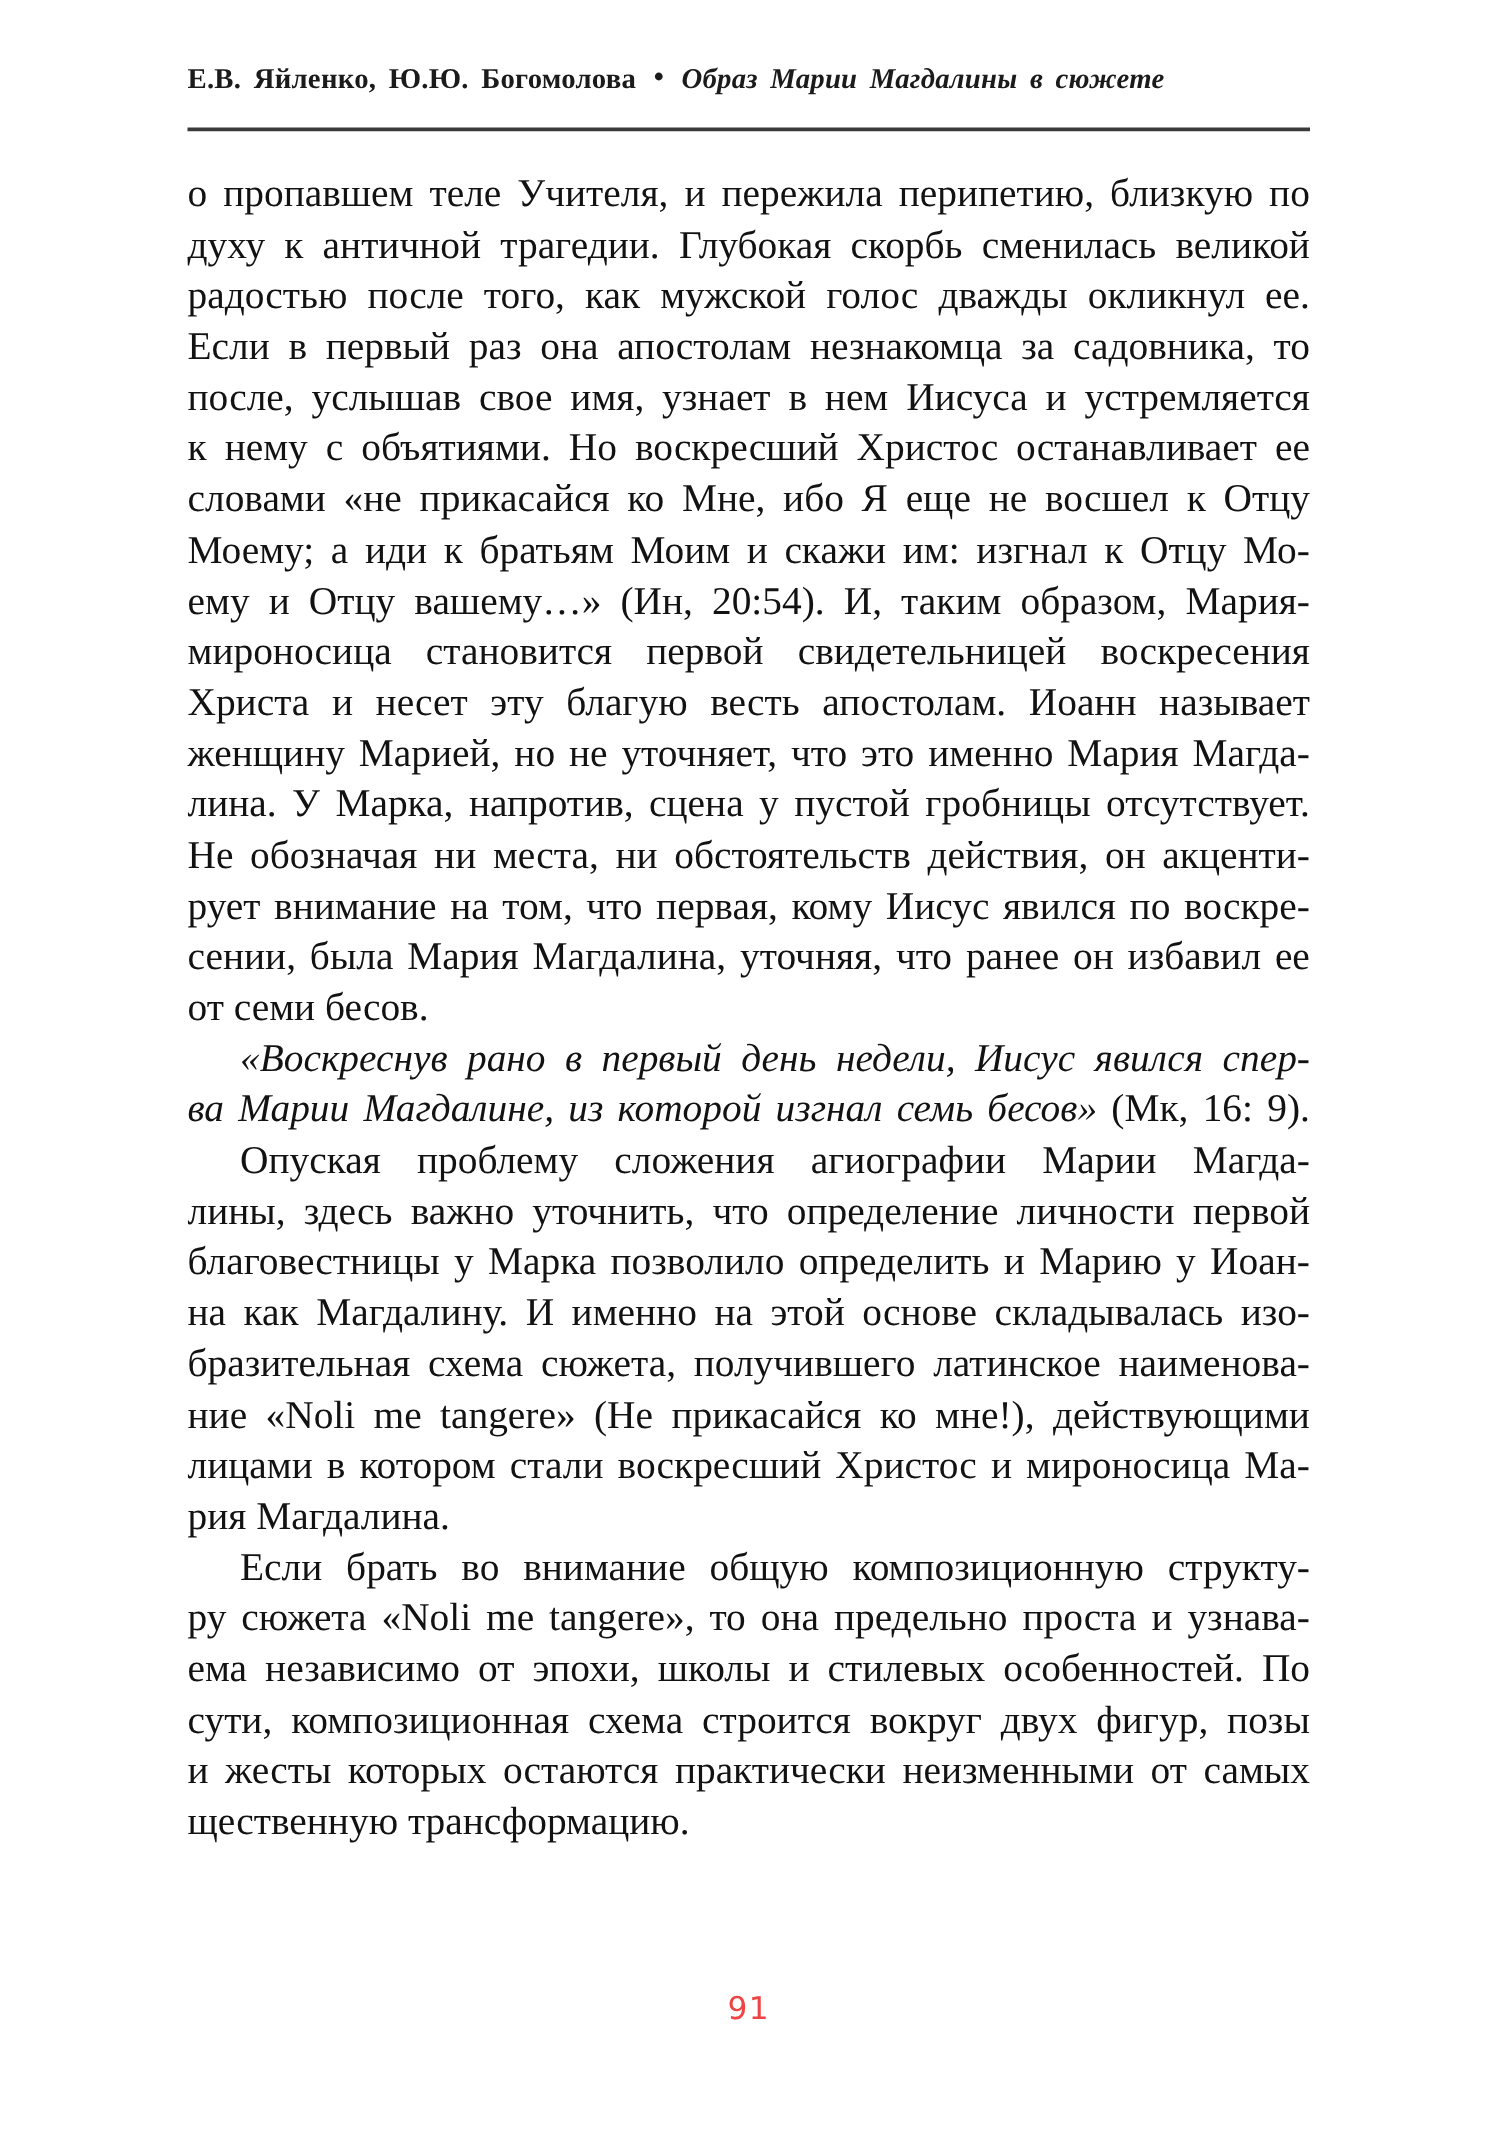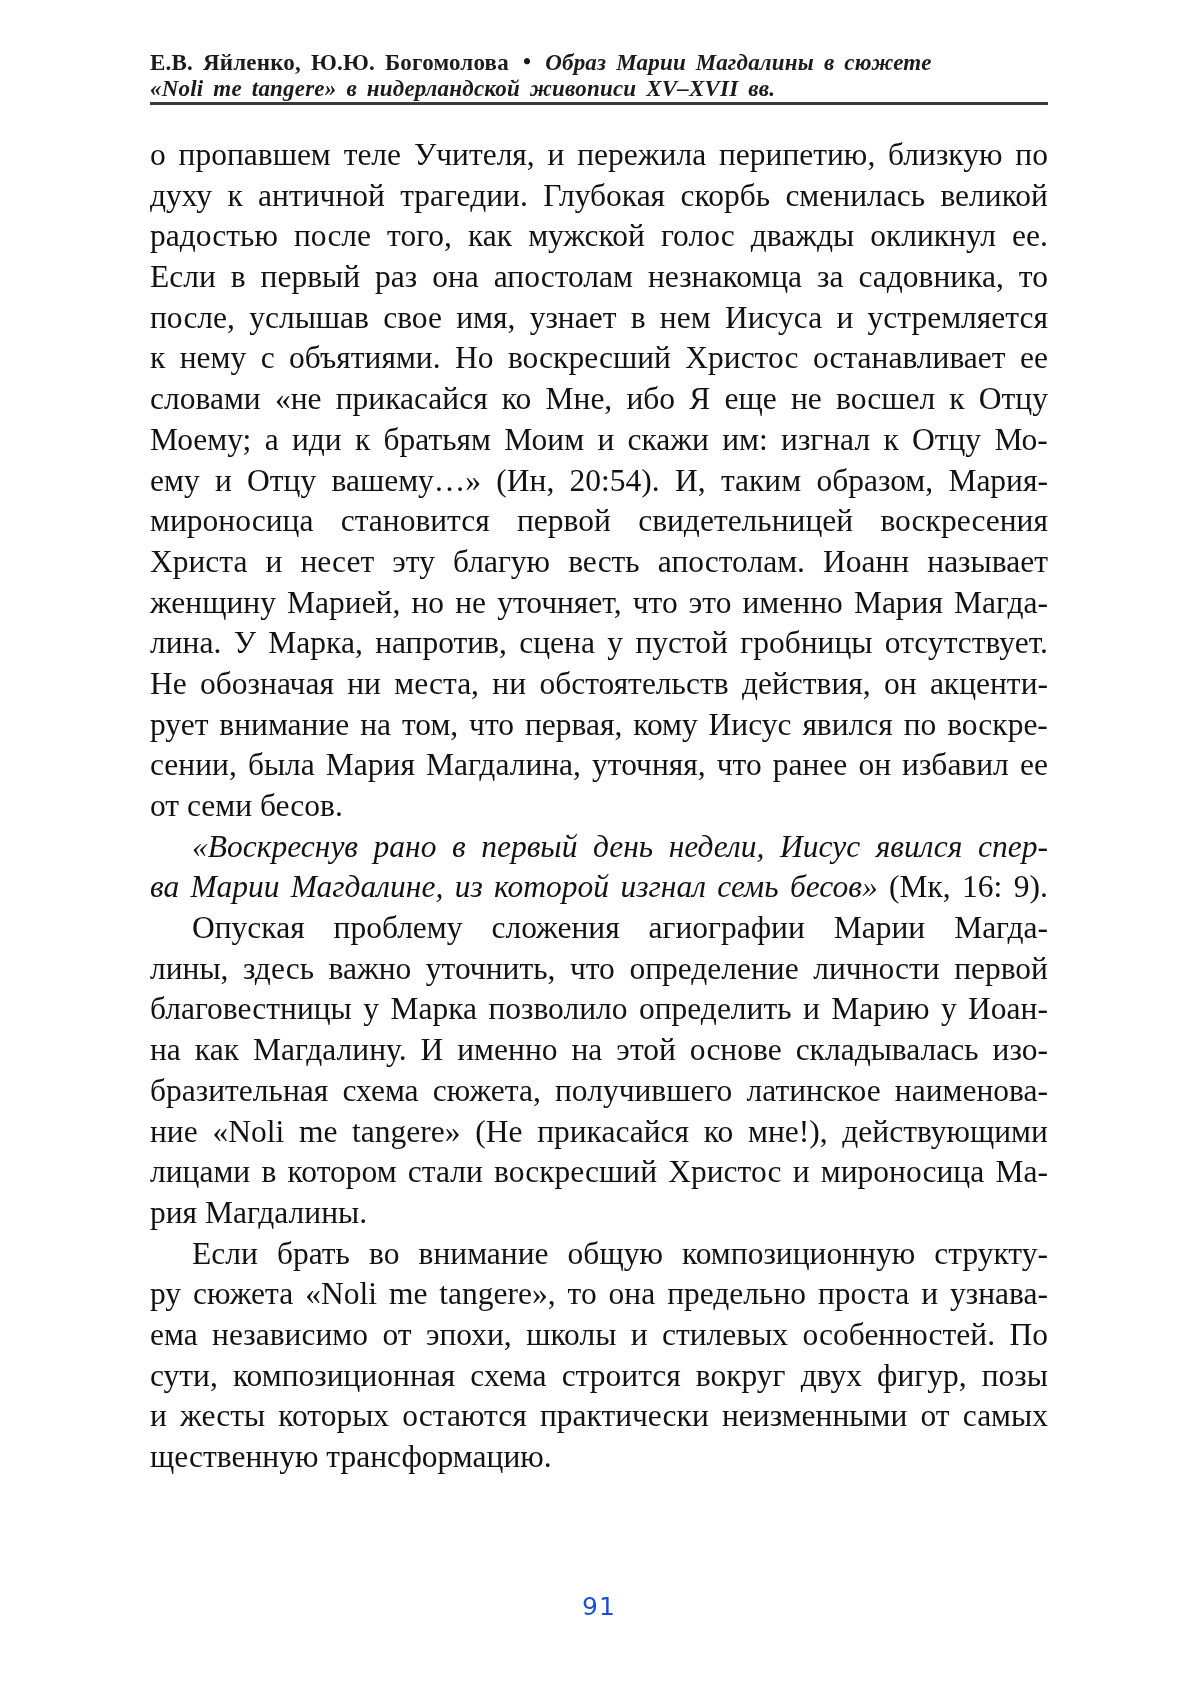--- a/index.html
+++ b/index.html
@@ -61,32 +61,31 @@
   .line.ind{ padding-left:42px;align-items:center; }
   .line .it{ font-style:italic; }
   
   .folio{
     position:absolute;
     left:150px; top:1592px;
     width:898px;
     text-align:center;
     font-family:"DejaVu Sans", sans-serif;
     font-size:25px;
-    color:#1d4ed8;
+    color:#ef4444;
     letter-spacing:1px;
   }
 </style>
 </head>
 <body>
 
 <div class="page">
 
   <div class="runhead">
     <div><span>Е.В. Яйленко, Ю.Ю. Богомолова</span><span class="sep">•</span><span class="it">Образ Марии Магдалины в сюжете</span></div>
-    <div><span class="it">«Noli me tangere» в нидерландской живописи XV–XVII вв.</span></div>
   </div>
 
   <div class="head-rule"></div>
 
   <div class="bodytext">
       <div>
         <div class="line just">
           <span>о</span>
           <span>пропавшем</span>
           <span>теле</span>
@@ -364,21 +363,21 @@
           <span>лицами</span>
           <span>в</span>
           <span>котором</span>
           <span>стали</span>
           <span>воскресший</span>
           <span>Христос</span>
           <span>и</span>
           <span>мироносица</span>
           <span>Ма-</span>
         </div>
-        <div class="line"><span>рия Магдалины.</span></div>
+        <div class="line"><span>рия Магдалина.</span></div>
       </div>
       <div>
         <div class="line just ind">
           <span>Если</span>
           <span>брать</span>
           <span>во</span>
           <span>внимание</span>
           <span>общую</span>
           <span>композиционную</span>
           <span>структу-</span>

